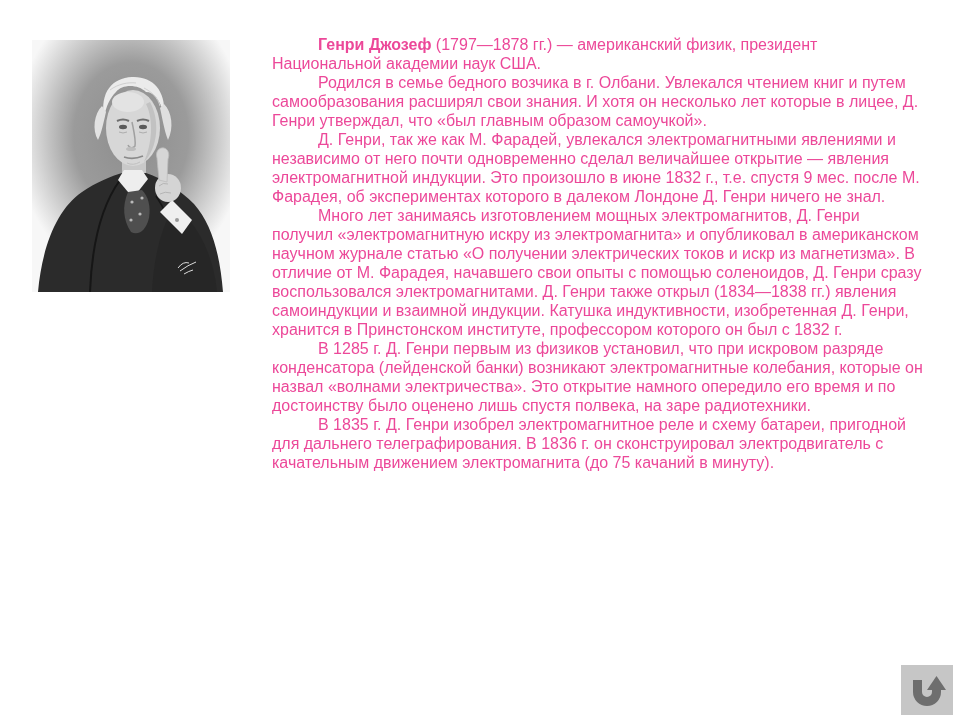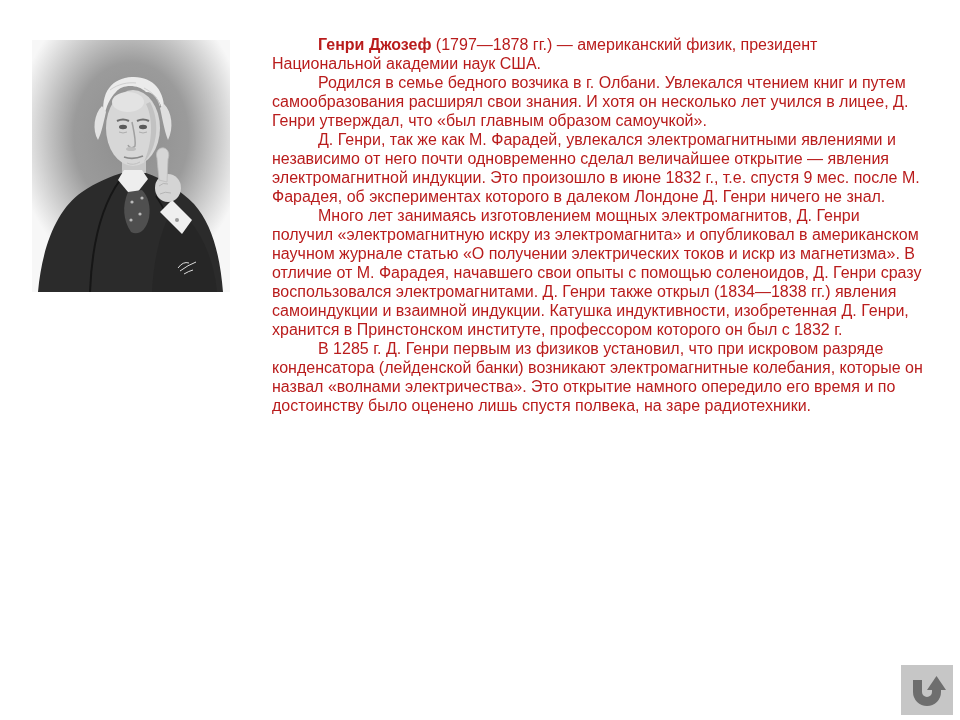--- a/index.html
+++ b/index.html
@@ -25,21 +25,21 @@
   .portrait svg {
     display: block;
     width: 100%;
     height: 100%;
   }
   .article {
     position: absolute;
     left: 272px;
     top: 35px;
     width: 652px;
-    color: #b91c1c;
+    color: #ec4899;
     font-size: 16px;
     line-height: 19px;
     text-align: left;
   }
   .article p {
     margin: 0;
     text-indent: 46px;
   }
   .article p.noindent {
     text-indent: 0;
@@ -121,24 +121,25 @@
       <ellipse cx="136" cy="148" rx="13" ry="14" fill="#d4d4d4"></ellipse>
       <path d="M127,146 Q131,142 136,144 M128,154 Q133,151 139,153" stroke="#b5b5b5" stroke-width="1" fill="none"></path>
       <path d="M125,118 C123,112 127,107 132,108 C136,109 138,114 136,119 L135,142 L127,140 Z" fill="#d6d6d6" stroke="#bcbcbc" stroke-width="0.8"></path>
 
       <path d="M146,228 q5,-7 11,-5 m-9,8 q8,-6 16,-9 m-12,12 q5,-3 9,-4" stroke="#dcdcdc" stroke-width="1" fill="none"></path>
     </svg>
   </figure>
 
   <section class="article">
     <p><span class="lead-bold">Генри Джозеф</span><span> (1797—1878 гг.) — американский физик, президент Национальной академии наук США.</span></p>
-    <p>Родился в семье бедного возчика в г. Олбани. Увлекался чтением книг и путем самообразования расширял свои знания. И хотя он несколько лет учился в лицее, Д. Генри утверждал, что «был главным образом самоучкой».</p>
+    <p>Родился в семье бедного возчика в г. Олбани. Увлекался чтением книг и путем самообразования расширял свои знания. И хотя он несколько лет которые в лицее, Д. Генри утверждал, что «был главным образом самоучкой».</p>
     <p>Д. Генри, так же как М. Фарадей, увлекался электромагнитными явлениями и независимо от него почти одновременно сделал величайшее открытие — явления электромагнитной индукции. Это произошло в июне 1832 г., т.е. спустя 9 мес. после М. Фарадея, об экспериментах которого в далеком Лондоне Д. Генри ничего не знал.</p>
     <p>Много лет занимаясь изготовлением мощных электромагнитов, Д. Генри получил «электромагнитную искру из электромагнита» и опубликовал в американском научном журнале статью «О получении электрических токов и искр из магнетизма». В отличие от М. Фарадея, начавшего свои опыты с помощью соленоидов, Д. Генри сразу воспользовался электромагнитами. Д. Генри также открыл (1834—1838 гг.) явления самоиндукции и взаимной индукции. Катушка индуктивности, изобретенная Д. Генри, хранится в Принстонском институте, профессором которого он был с 1832 г.</p>
     <p>В 1285 г. Д. Генри первым из физиков установил, что при искровом разряде конденсатора (лейденской банки) возникают электромагнитные колебания, которые он назвал «волнами электричества». Это открытие намного опередило его время и по достоинству было оценено лишь спустя полвека, на заре радиотехники.</p>
+    <p>В 1835 г. Д. Генри изобрел электромагнитное реле и схему батареи, пригодной для дальнего телеграфирования. В 1836 г. он сконструировал электродвигатель с качательным движением электромагнита (до 75 качаний в минуту).</p>
   </section>
 
   <button class="back-btn" type="button">
     <svg viewBox="0 0 52 50" xmlns="http://www.w3.org/2000/svg" aria-hidden="true">
       <rect width="52" height="50" fill="#c6c6c6"></rect>
       <path d="M16.5,15 L16.5,27 A9.5,9.5 0 0 0 35.5,27 L35.5,25" stroke="#6e6e6e" stroke-width="9" fill="none"></path>
       <polygon points="26,25 45,25 35.5,11" fill="#6e6e6e"></polygon>
     </svg>
   </button>
 

